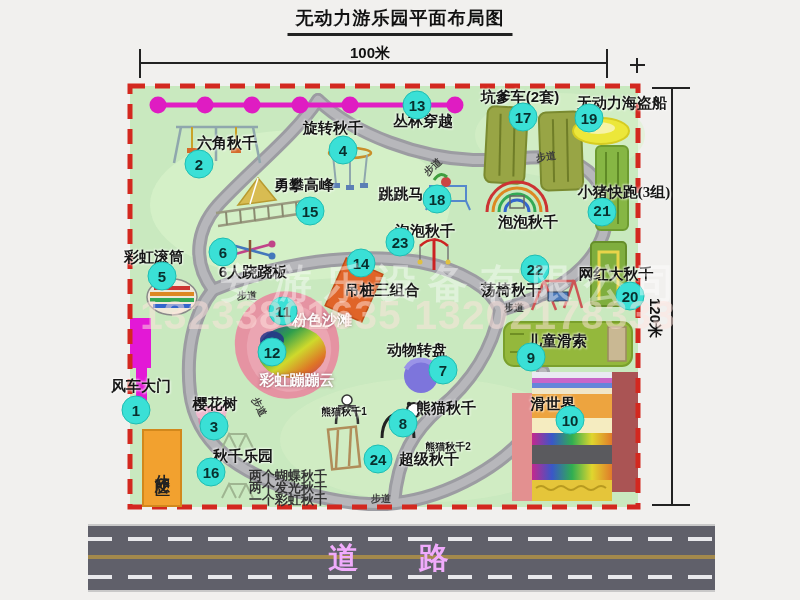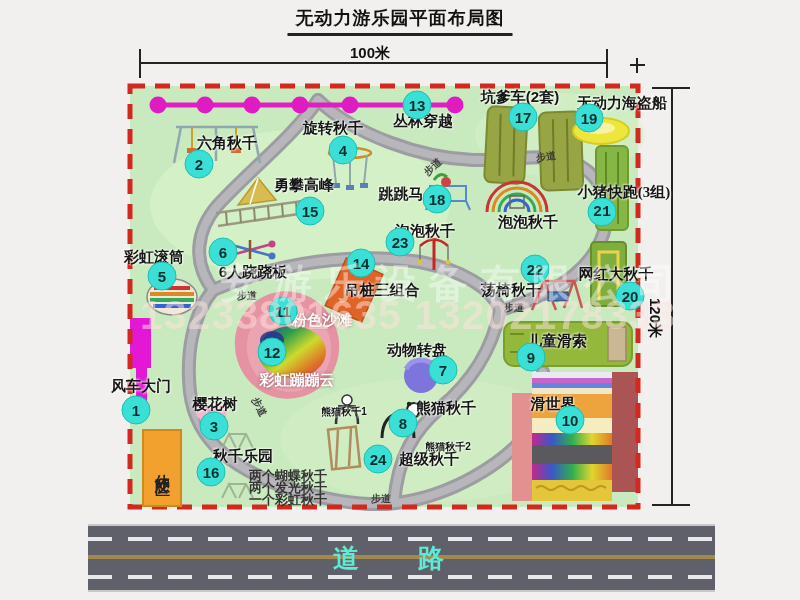--- a/index.html
+++ b/index.html
@@ -28,21 +28,21 @@
   .wm.company{left:220px;top:256px;font-size:40px;letter-spacing:12px;color:rgba(255,255,255,0.42);}
   .wm.phone{left:140px;top:292px;font-size:41px;letter-spacing:1px;color:rgba(255,228,222,0.50);}
   
   .road{position:absolute;left:88px;top:524px;width:627px;height:64px;background:#60606a;
         border-top:2px solid #c9c9c9;border-bottom:2px solid #c9c9c9;z-index:20;}
   .road .lane{position:absolute;left:0;width:100%;height:4px;
         background:repeating-linear-gradient(90deg,#e9e9ec 0 24px,rgba(0,0,0,0) 24px 40px);}
   .road .lane.top{top:11px;} .road .lane.bottom{bottom:11px;}
   .road .center-line{position:absolute;left:0;top:29px;width:100%;height:4px;background:#a3894c;}
   .road .road-label{position:absolute;left:50%;top:50%;transform:translate(-50%,-50%);
-        font-size:26px;font-weight:bold;color:#5eead4;letter-spacing:26px;white-space:pre;z-index:21;}
+        font-size:30px;font-weight:bold;color:#f0abfc;letter-spacing:26px;white-space:pre;z-index:21;}
   .dim-label-top{position:absolute;left:370px;top:44px;transform:translateX(-50%);
         font-size:15px;font-weight:bold;color:#111;}
   .dim-label-right{position:absolute;left:664px;top:298px;transform:rotate(90deg);transform-origin:left top;
         font-size:15px;font-weight:bold;color:#111;white-space:nowrap;}
 </style>
 </head>
 <body>
 
 <div class="stage">
 

